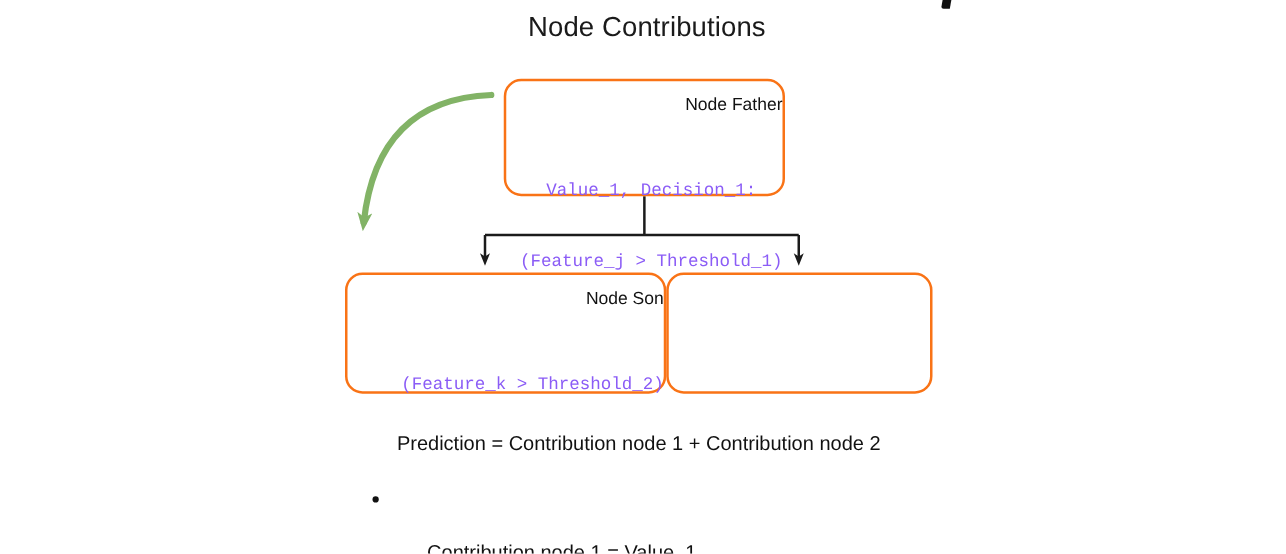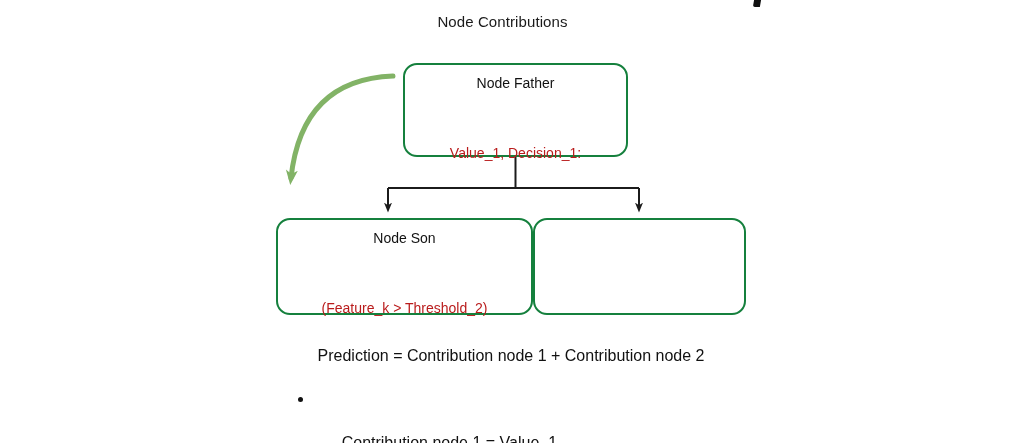--- a/index.html
+++ b/index.html
@@ -15,25 +15,25 @@
     position: relative;
     width: 1029px;
     height: 443px;
     background: #ffffff;
     overflow: hidden;
   }
 
   
   #diagram-title {
     position: absolute;
-    left: 0;
+    left: 15px;
     top: 8px;
     width: 1005px;
     text-align: center;
-    font-size: 15px;
+    font-size: 22px;
     line-height: 28px;
     color: #1a1a1a;
     letter-spacing: 0.1px;
     white-space: pre;
   }
 
   
   #top-artifact {
     position: absolute;
     left: 754px;
@@ -53,25 +53,25 @@
     width: 1029px;
     height: 443px;
     pointer-events: none;
   }
 
   
   .node-box {
     position: absolute;
     box-sizing: border-box;
     background: #ffffff;
-    border: 2px solid #15803d;
+    border: 2px solid #f97316;
     border-radius: 14px;
     display: flex;
     flex-direction: column;
-    align-items: center;
+    align-items: flex-end;
   }
   #node-father {
     left: 403px;
     top: 63px;
     width: 225px;
     height: 94px;
   }
   #node-son {
     left: 276px;
     top: 218px;
@@ -88,24 +88,25 @@
   .node-title {
     font-size: 14px;
     line-height: 17px;
     color: #111111;
     margin-top: 10px;
     white-space: pre;
   }
   .node-detail {
     font-size: 14px;
     line-height: 19px;
-    color: #b91c1c;
+    color: #8b5cf6;
     text-align: center;
     margin-top: 14px;
     white-space: pre;
+    font-family: Liberation Mono, monospace;
   }
   .node-detail .detail-line {
     display: block;
   }
 
   
   #prediction-formula {
     position: absolute;
     left: 0;
     top: 345px;
@@ -171,20 +172,21 @@
 
     <path d="M639,188 L639,208" fill="none" stroke="#1b1b1b" stroke-width="2" marker-end="url(#arrow-black)"></path>
 
     <path d="M393,76 C340,78 299,104 291,178" fill="none" stroke="#82b366" stroke-width="5" stroke-linecap="round" marker-end="url(#arrow-green)"></path>
   </svg>
 
   <div class="node-box" id="node-father">
     <div class="node-title">Node Father</div>
     <div class="node-detail">
       <span class="detail-line">Value_1, Decision_1:</span>
+      <span class="detail-line">(Feature_j &gt; Threshold_1)</span>
     </div>
   </div>
 
   <div class="node-box" id="node-son">
     <div class="node-title">Node Son</div>
     <div class="node-detail">
       <span class="detail-line">(Feature_k &gt; Threshold_2)</span>
     </div>
   </div>
 

